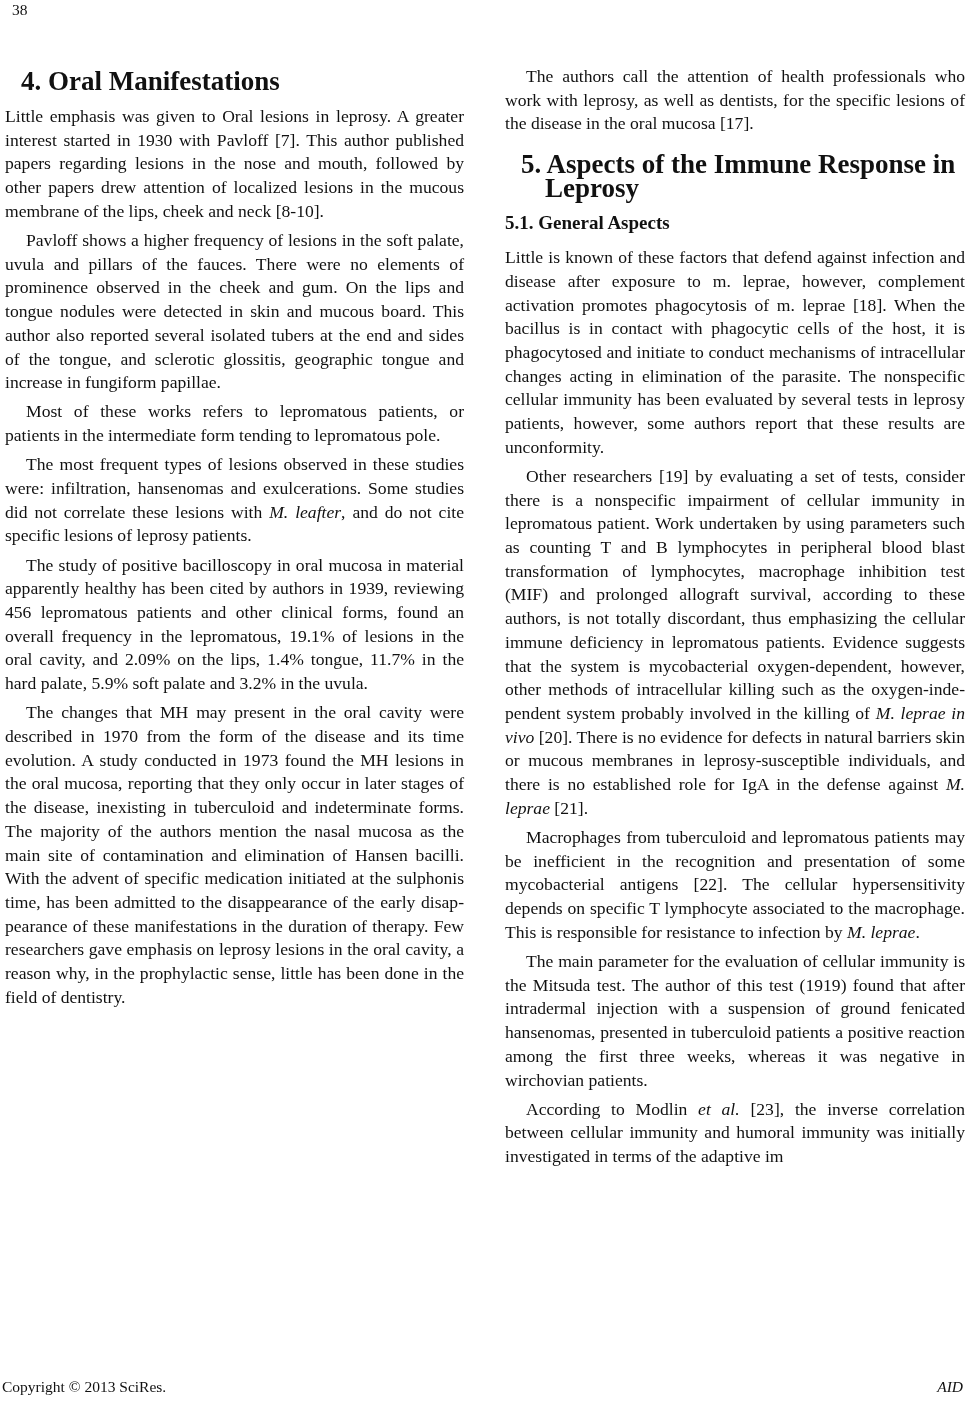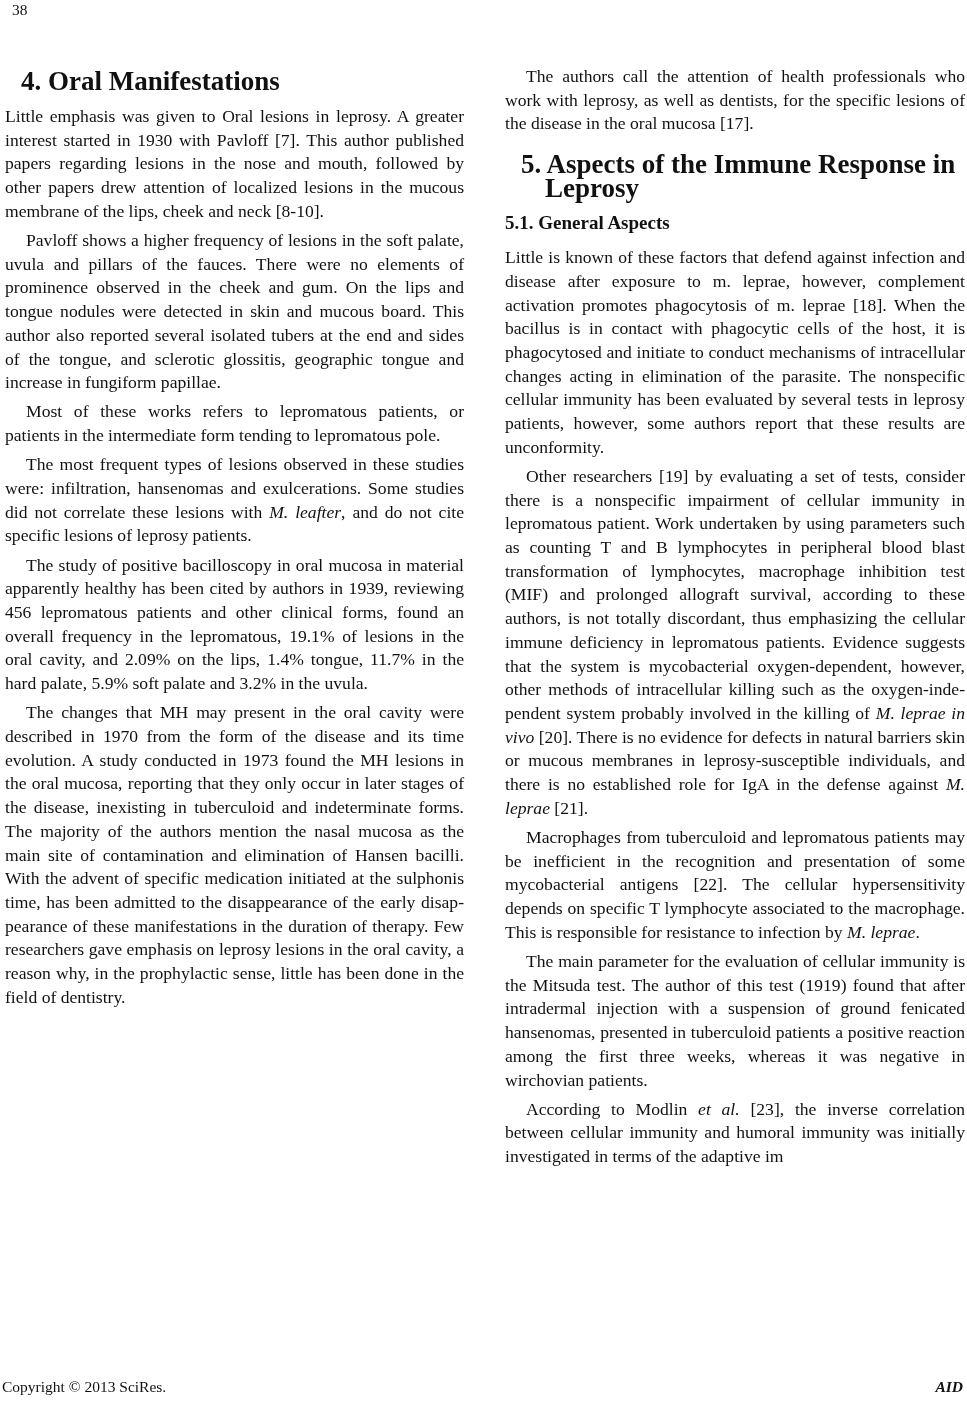--- a/index.html
+++ b/index.html
@@ -28,21 +28,21 @@
   h2.sec.hang { padding-left: 24px; text-indent: -24px; }
   h3.subsec {
     font-size: 19px; font-weight: bold; margin: 8px 0 12px 0; line-height: 22px; text-align: left;
   }
   em { font-style: italic; }
   .footer {
     position: absolute; top: 1339px; left: 0; width: 967px; height: 17px;
     font-size: 15.5px; line-height: 16px; margin-top: 40px;
   }
   .footer .copy { position: absolute; left: 2px; }
-  .footer .journal { position: absolute; right: 4px; font-weight: bold; font-style: italic; }
+  .footer .journal { position: absolute; right: 4px; font-weight: normal; font-style: italic; }
 </style>
 </head>
 <body>
 
 <div class="running-head">
   <span class="pno">38</span>
 </div>
 
 <div class="col left">
   <h2 class="sec">4. Oral Manifestations</h2>

